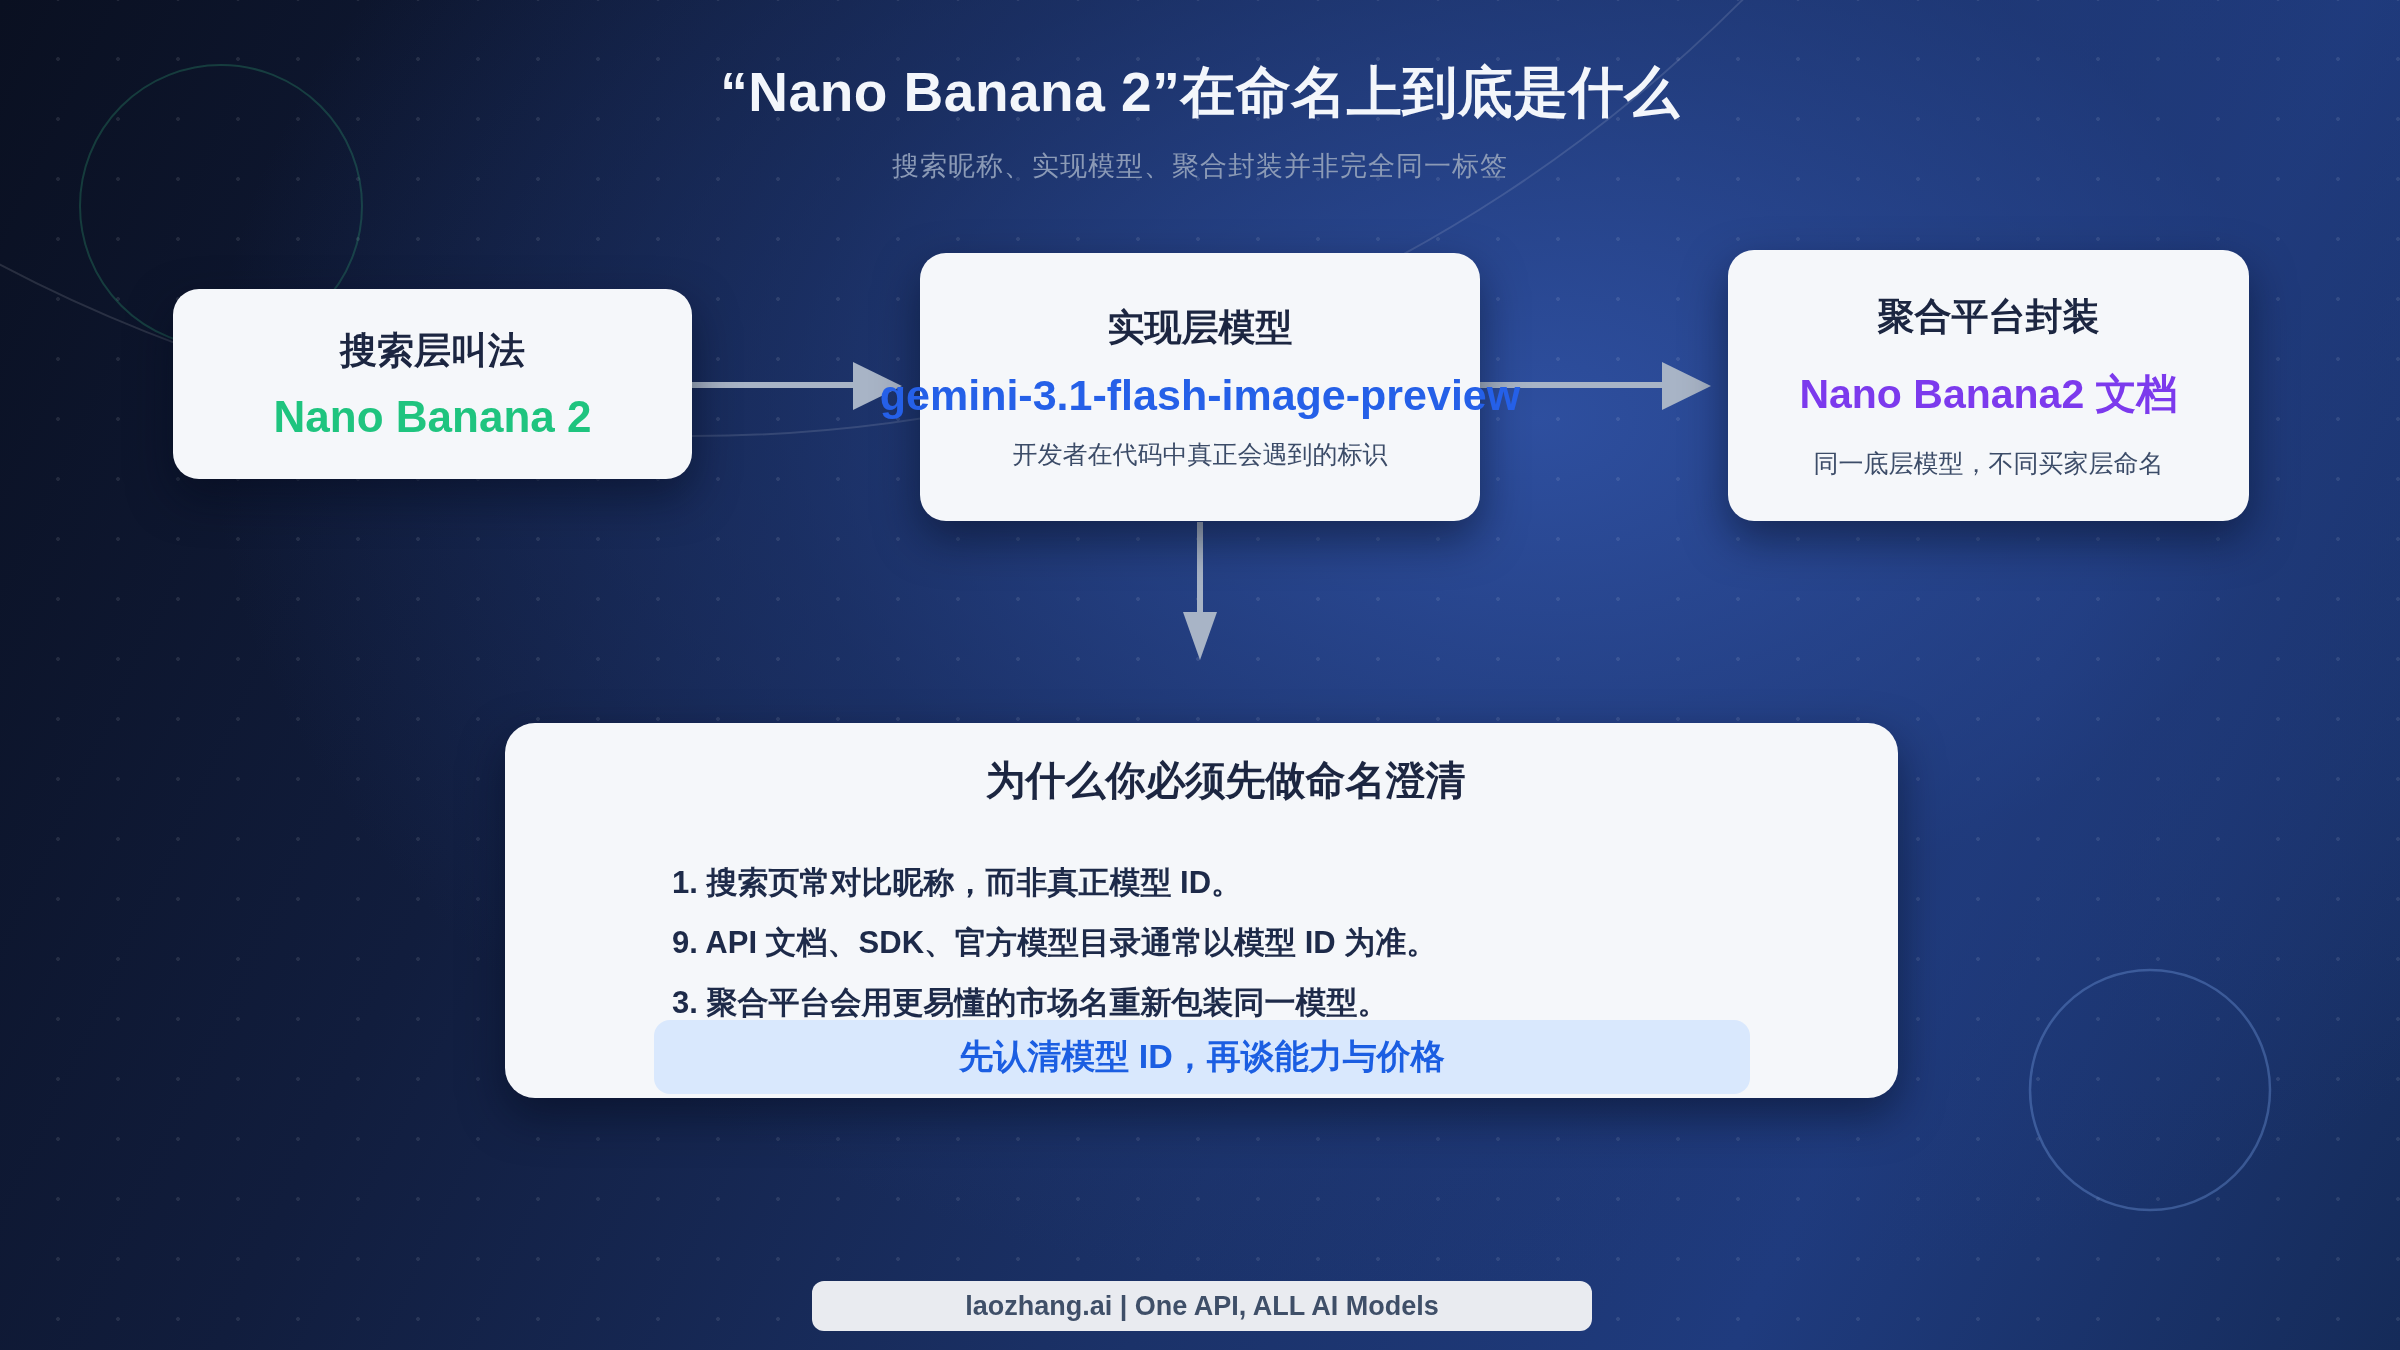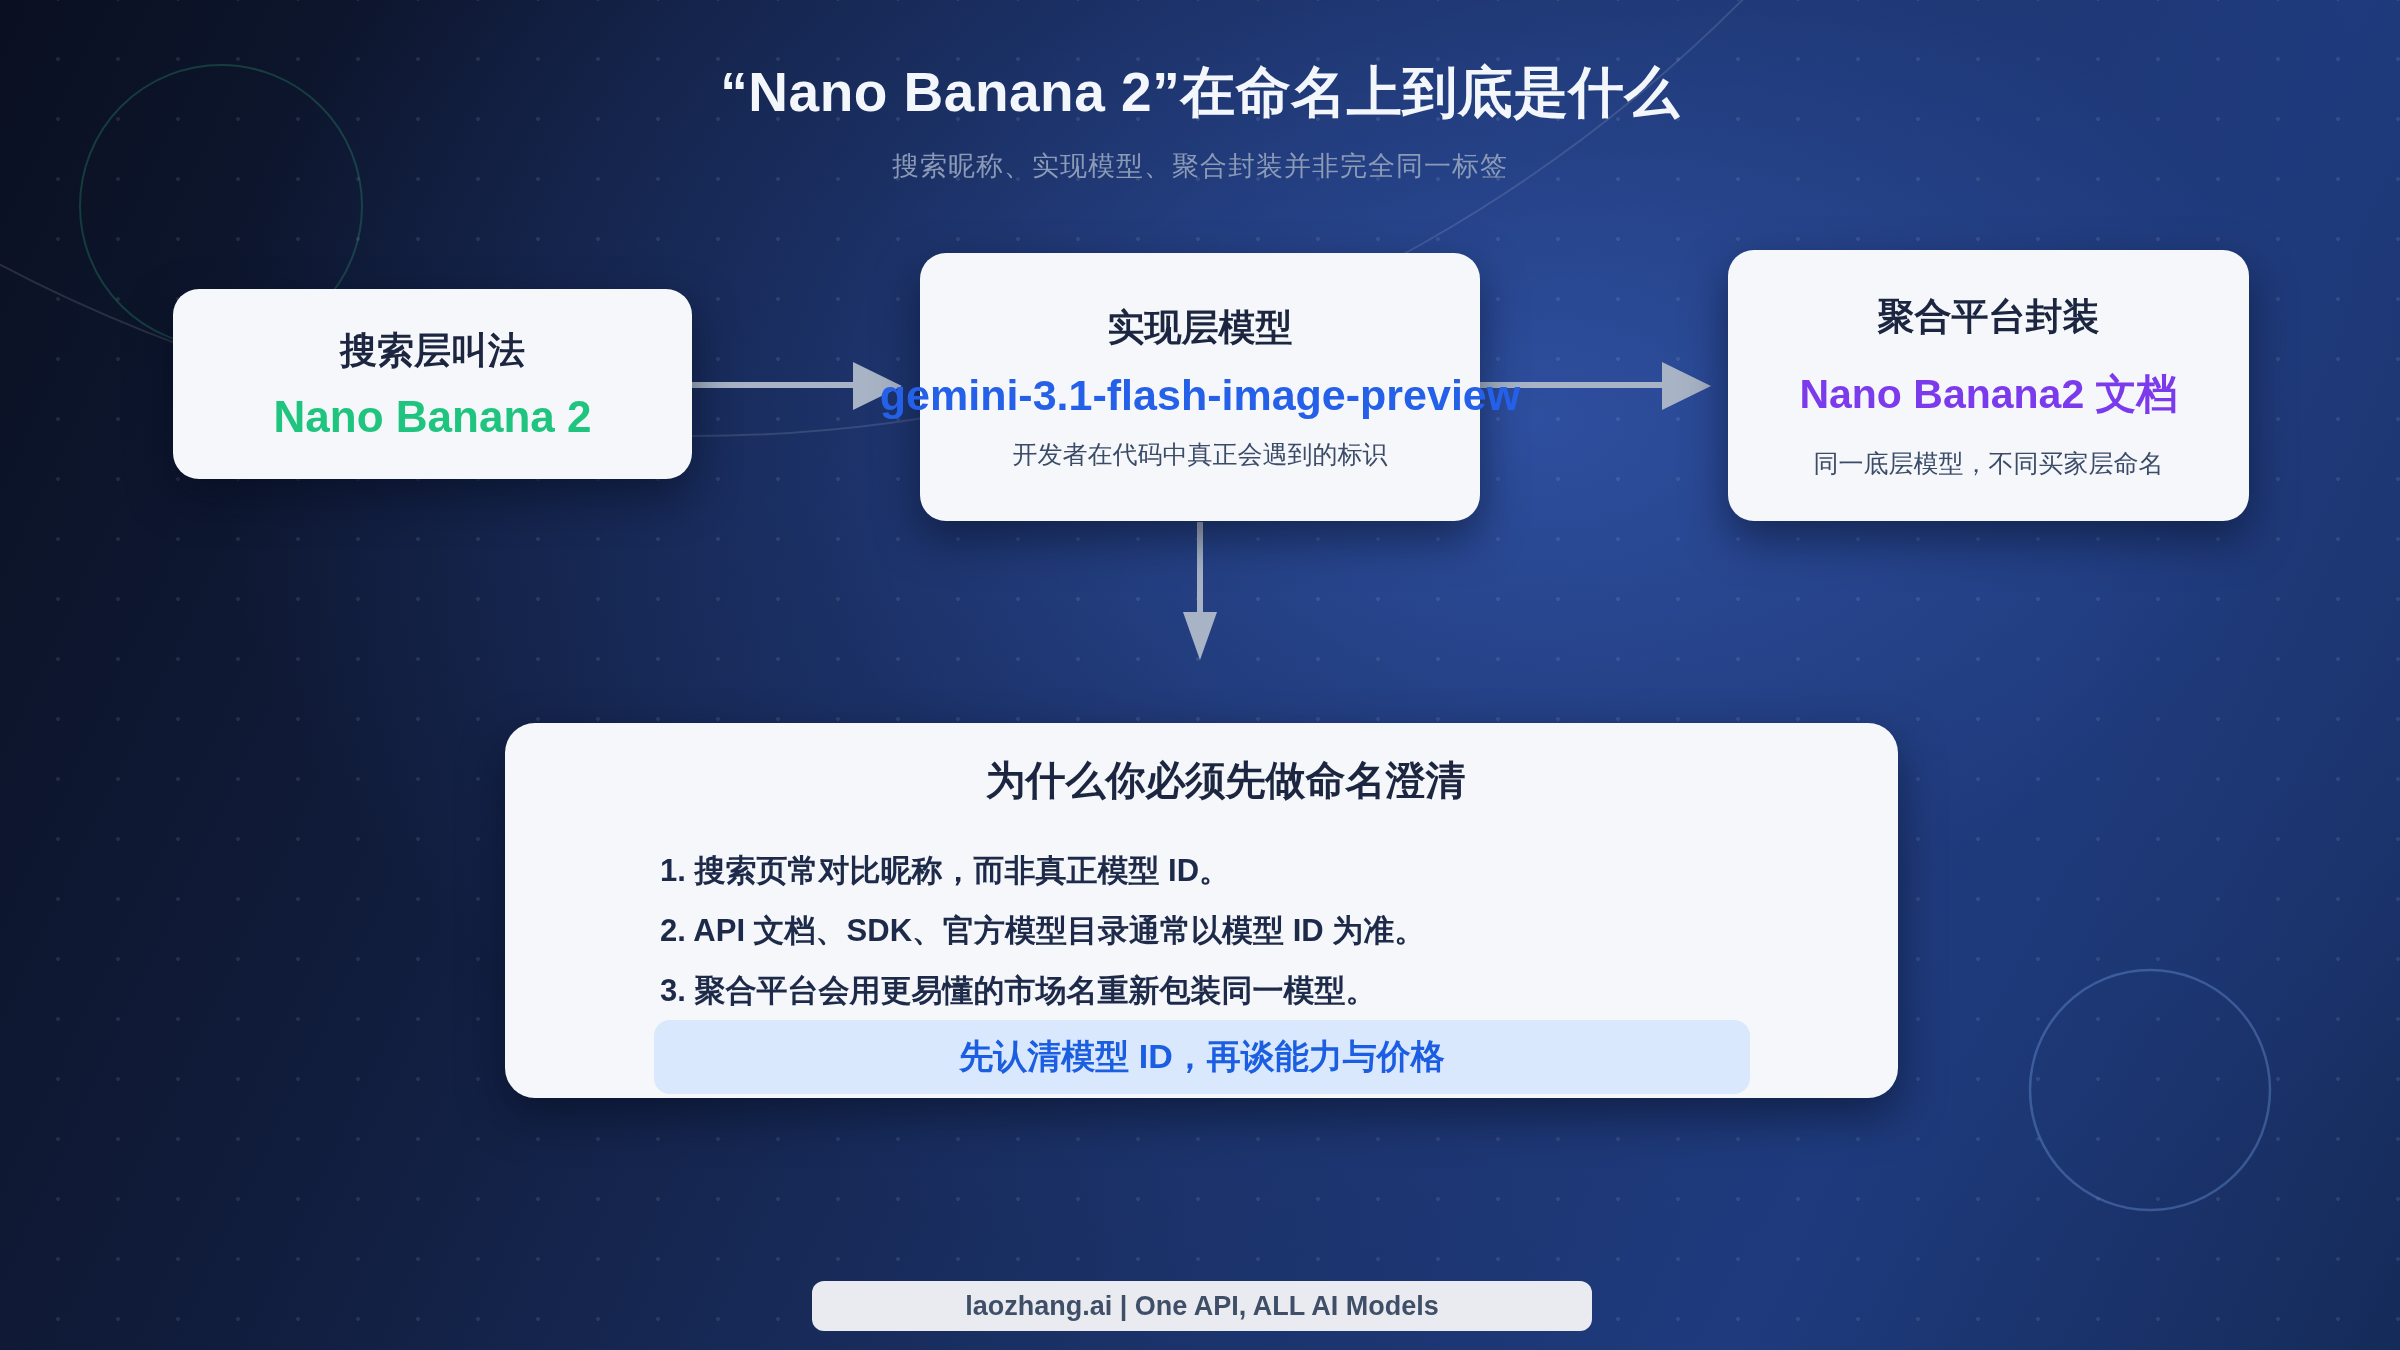--- a/index.html
+++ b/index.html
@@ -45,21 +45,21 @@
   .v-blue{color:#2560e8;font-size:43px;}
   .v-purple{color:#7c3aed;font-size:41px;}
   .box-note{font-size:25px;font-weight:500;color:#3c4c68;}
   
   .why-box{
     position:absolute;left:505px;top:723px;width:1393px;height:375px;
     background:#f5f7fa;border-radius:30px;
     box-shadow:0 18px 44px rgba(3,9,28,.5);color:#1c2641;
   }
   .why-title{position:absolute;top:30px;left:0;width:100%;text-align:center;font-size:40px;font-weight:700;padding-left:24px;}
-  .why-list{position:absolute;left:155px;top:118px;margin:0;padding:0;list-style:none;}
+  .why-list{position:absolute;left:155px;top:118px;margin:12px;padding:0;list-style:none;}
   .why-list li{font-size:31px;font-weight:600;line-height:60px;color:#1d2a49;}
   .why-highlight{
     position:absolute;left:149px;right:148px;bottom:4px;height:74px;
     background:#d9e8fd;border-radius:16px;
     display:flex;align-items:center;justify-content:center;
     font-size:34px;font-weight:700;color:#1b5ee2;
   }
   
   .footer-pill{
     position:absolute;left:812px;top:1281px;width:780px;height:50px;
@@ -112,20 +112,20 @@
   <div class="box box-platform">
     <div class="box-title">聚合平台封装</div>
     <div class="box-value v-purple">Nano Banana2 文档</div>
     <div class="box-note">同一底层模型，不同买家层命名</div>
   </div>
 
   <div class="why-box">
     <div class="why-title">为什么你必须先做命名澄清</div>
     <ul class="why-list">
       <li>1. 搜索页常对比昵称，而非真正模型 ID。</li>
-      <li>2. API 文档、SDK、官方模型目录通常以模型 ID 为准。</li>
+      <li>9. API 文档、SDK、官方模型目录通常以模型 ID 为准。</li>
       <li>3. 聚合平台会用更易懂的市场名重新包装同一模型。</li>
     </ul>
     <div class="why-highlight">先认清模型 ID，再谈能力与价格</div>
   </div>
 
   <div class="footer-pill">laozhang.ai | One API, ALL AI Models</div>
 </div>
 
 </body></html>

